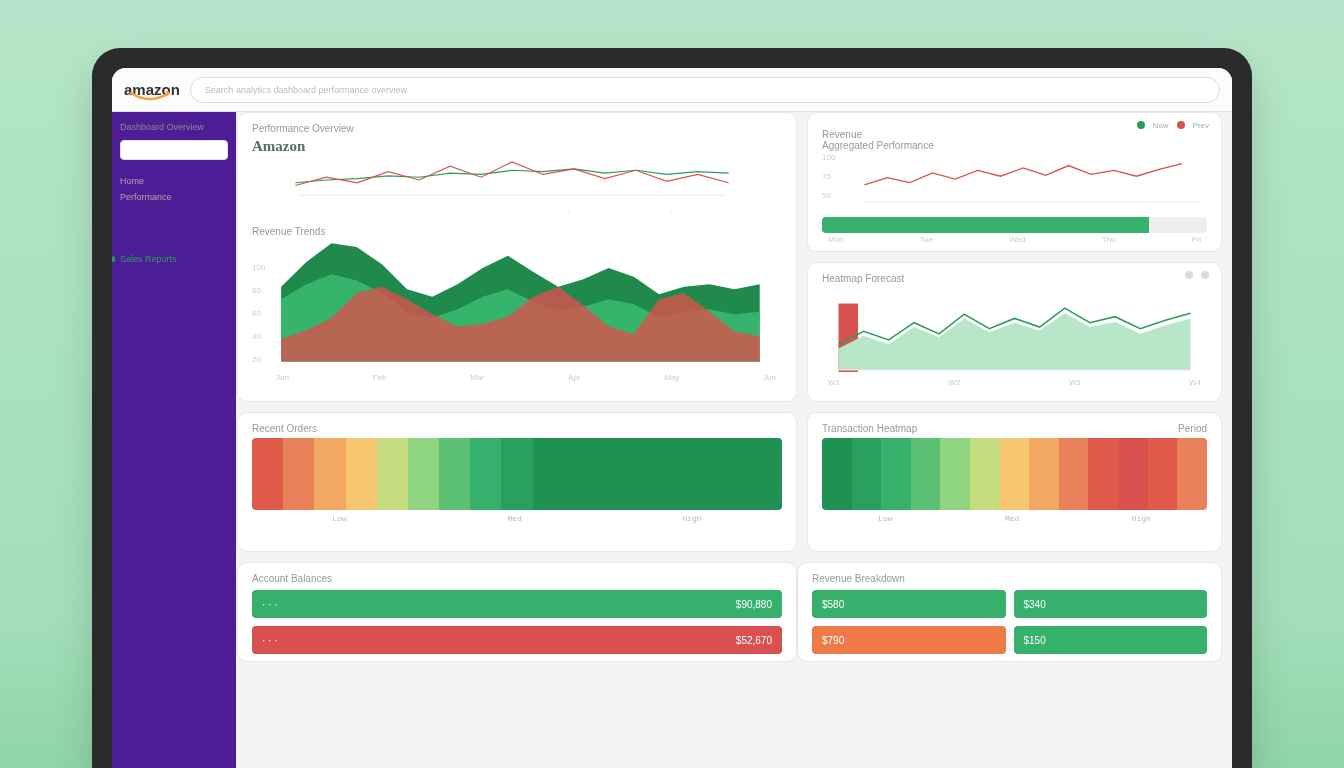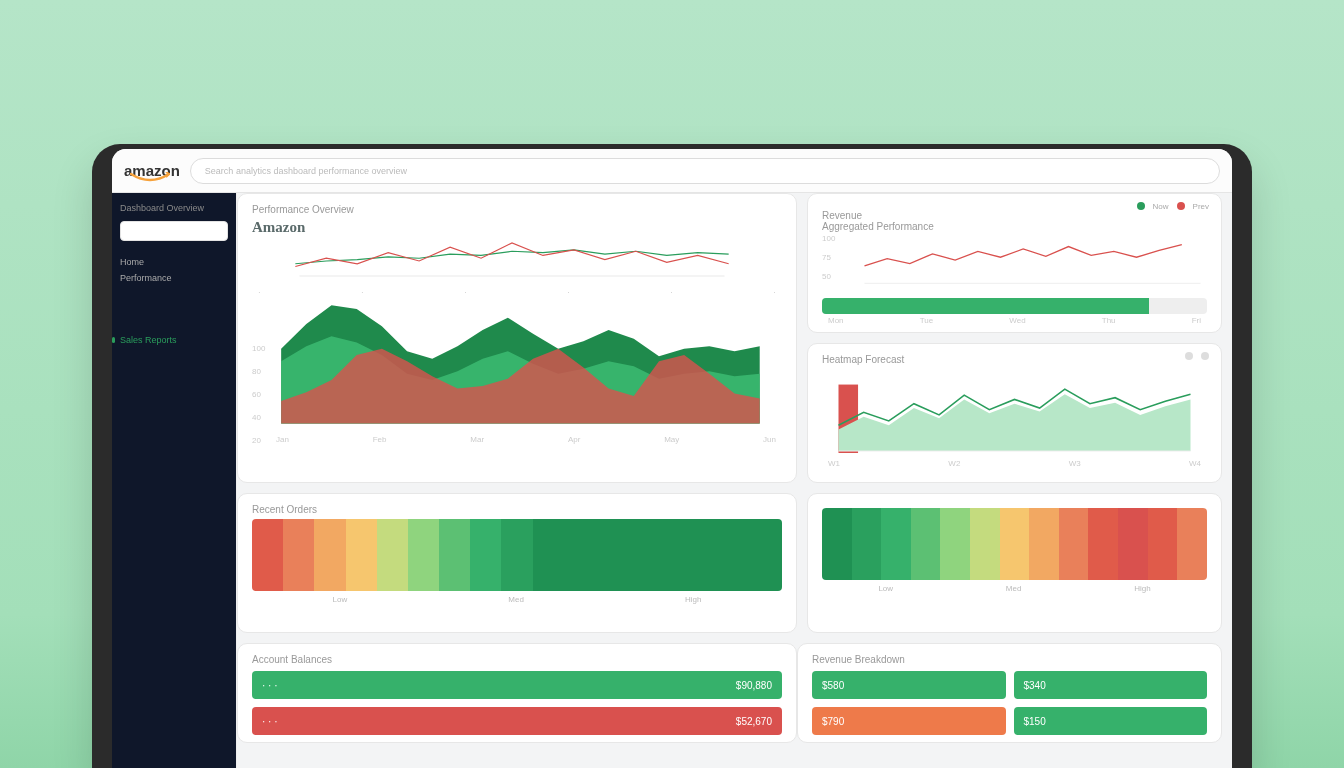--- a/index.html
+++ b/index.html
@@ -8,24 +8,24 @@
     height: 768px;
     background: linear-gradient(180deg, #b5e5c8 0%, #a3dfb9 80%, #8fd5a8 100%);
     display: flex;
     align-items: flex-end;
     justify-content: center;
     font-family: "Segoe UI", Arial, sans-serif;
     overflow: hidden;
   }
   .monitor {
     width: 1160px;
-    height: 624px;
+    height: 720px;
     background: #2b2b2b;
     border-radius: 28px 28px 0 0;
-    padding: 5px 20px 0 20px;
+    padding: 20px 20px 0 20px;
     position: relative;
     box-shadow: 0 20px 40px rgba(0,0,0,0.15);
   }
   .monitor::after{
     content:"";
     position:absolute;
     bottom:-14px;
     left:50%;
     transform:translateX(-50%);
     width:260px;
@@ -65,21 +65,21 @@
     font-size: 9px;
     color: #bbb;
     padding: 0 14px;
     display: flex; align-items: center;
     filter: blur(0.4px);
   }
   
   .body { flex:1; display:flex; }
   .sidebar {
     width: 125px;
-    background: #0f172a;
+    background: #4c1d95;
     border-right: 1px solid #eee;
     padding: 10px 8px;
     font-size: 9px;
     color:#888;
   }
   .sidebar .title { color:#8a8a8a; margin-bottom:8px; filter:blur(0.4px);}
   .pill {
     height:20px; width:100%; border:1px solid #e3e3e3; border-radius:4px;
     margin-bottom:16px; background:#fff;
   }
@@ -115,21 +115,21 @@
   
   .bigleft svg{ display:block;}
   .axis-ticks{ display:flex; justify-content:space-between; font-size:8px; color:#ccc; padding:2px 6px; filter:blur(0.4px);}
   .y-ticks{ position:absolute; left:14px; font-size:8px; color:#ccc; display:flex; flex-direction:column; gap:14px; filter:blur(0.4px);}
   
   .rightcol { display:flex; flex-direction:column; gap:10px; }
   .legend { position:absolute; right:12px; top:8px; font-size:8px; color:#aaa; display:flex; gap:8px; align-items:flex-start; filter:blur(0.4px);}
   .dot{ width:8px;height:8px;border-radius:50%; display:inline-block;}
   .heatmap-row { display:flex; height:72px; border-radius:4px; overflow:hidden; margin-top:4px;}
   .heatmap-row div{ flex:1; }
-  .heat-labels{ display:flex; justify-content:space-around; font-size:8px; color:#bbb; margin-top:4px; filter:blur(0.5px);}
+  .heat-labels{ display:flex; justify-content:space-around; font-size:8px; color:#bbb; margin-top:4px; filter:blur(0.5px);font-family:Liberation Mono, monospace;}
   .footer-grid{
     grid-column: 1 / -1;
     display:grid;
     grid-template-columns: 560px 1fr;
     gap:0;
   }
   .metric-bars{ display:flex; flex-direction:column; gap:8px; padding-top:6px;}
   .bar{
     height:28px; border-radius:4px;
     display:flex; align-items:center; justify-content:space-between;
@@ -190,20 +190,21 @@
             <polyline id="tl-red" fill="none" stroke="#d9514e" stroke-width="1.4" points="0,36.666666666666664 37.14285714285714,26.666666666666668 74.28571428571428,33.333333333333336 111.42857142857142,20 148.57142857142856,30 185.71428571428572,13.333333333333336 222.85714285714283,26.666666666666668 260,8.333333333333329 297.1428571428571,23.333333333333332 334.28571428571433,16.66666666666667 371.42857142857144,28.333333333333332 408.57142857142856,18.333333333333336 445.71428571428567,31.666666666666668 482.8571428571429,23.333333333333332 520,33.333333333333336"></polyline>
           </svg>
           <div class="axis-ticks">
             <span>·</span>
               <span>·</span>
               <span>·</span>
               <span>·</span>
               <span>·</span>
               <span>·</span>
           </div>
+          <h4 style="margin-top:8px">Revenue Trends</h4>
           <div class="y-ticks" style="top:150px">
             <span>100</span>
             <span>80</span>
             <span>60</span>
             <span>40</span>
             <span>20</span>
           </div>
 
           <svg viewBox="0 0 520 140" width="520" height="134" style="margin-left:18px">
             <g id="area-grid">
@@ -316,20 +317,24 @@
               <div style="background: rgb(31, 145, 83);"></div>
             </div>
           <div class="heat-labels">
             <span>Low</span>
             <span>Med</span>
             <span>High</span>
           </div>
         </div>
 
         <div class="card">
+          <div style="display:flex;justify-content:space-between">
+            <h4>Transaction Heatmap</h4>
+            <h4>Period</h4>
+          </div>
           <div class="heatmap-row" id="heat-right">
               <div style="background: rgb(31, 145, 83);"></div>
               <div style="background: rgb(42, 160, 94);"></div>
               <div style="background: rgb(54, 177, 107);"></div>
               <div style="background: rgb(92, 192, 115);"></div>
               <div style="background: rgb(143, 212, 126);"></div>
               <div style="background: rgb(196, 219, 126);"></div>
               <div style="background: rgb(246, 198, 110);"></div>
               <div style="background: rgb(242, 168, 98);"></div>
               <div style="background: rgb(233, 128, 90);"></div>

